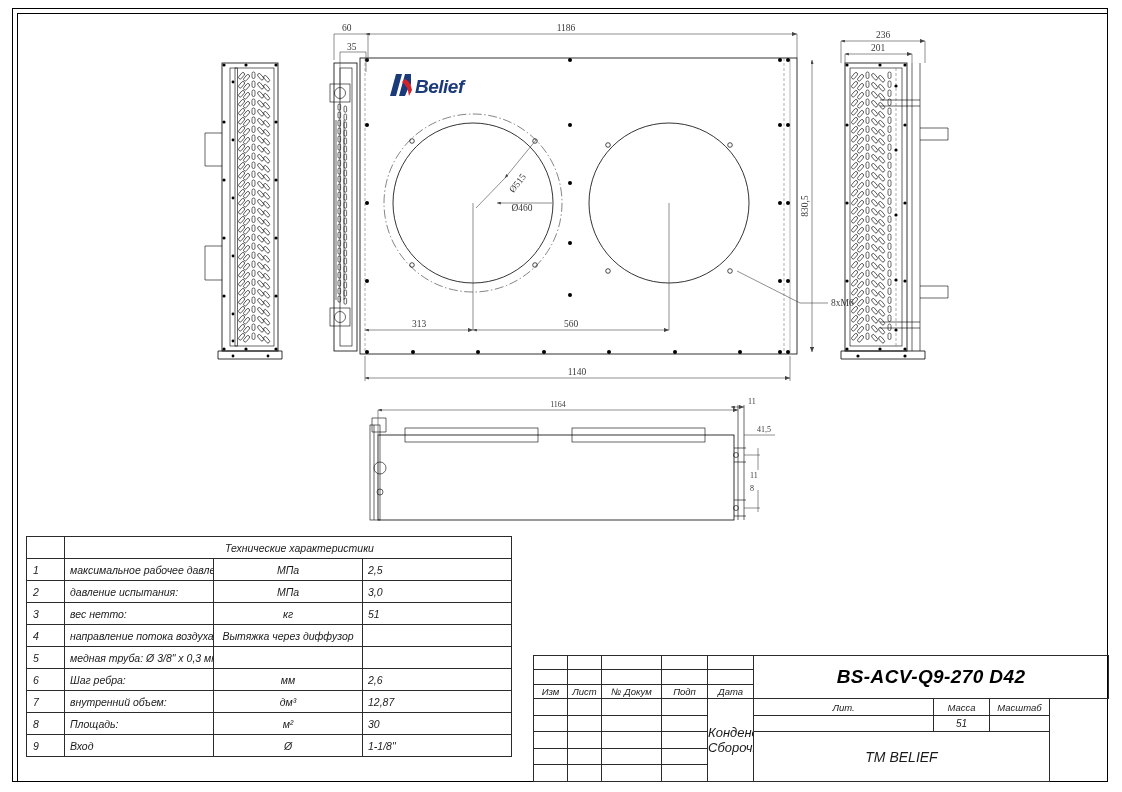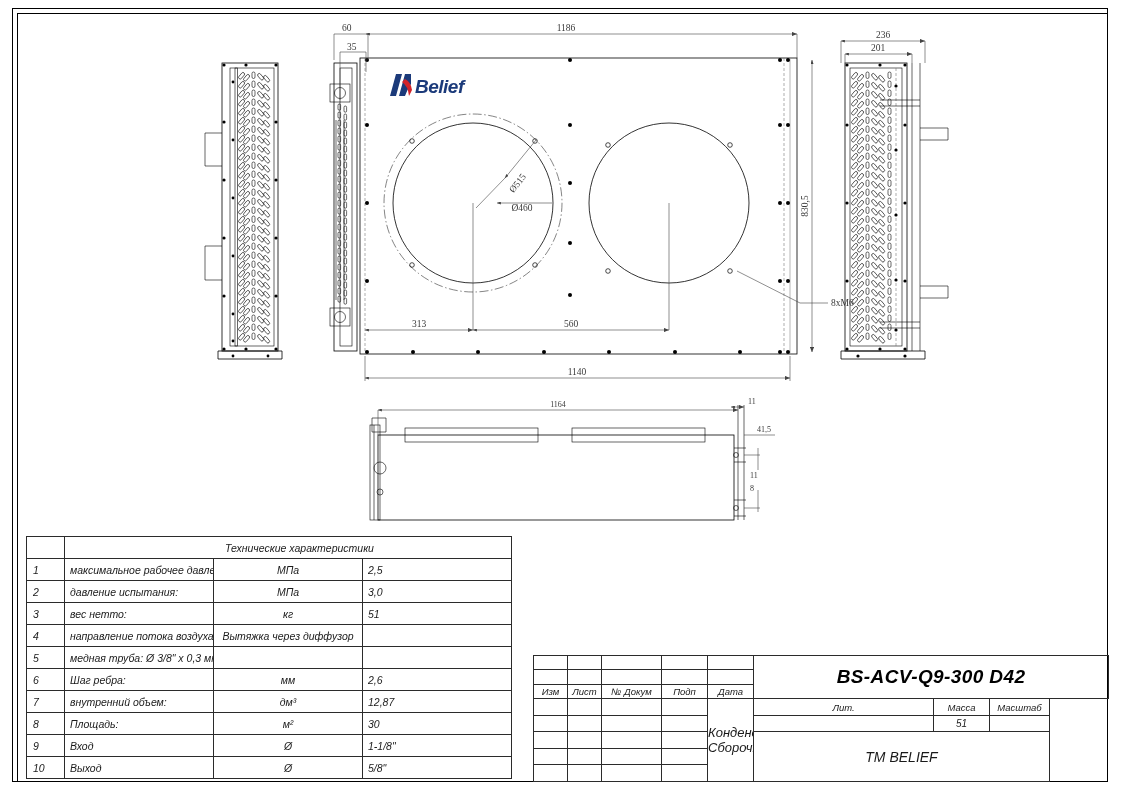--- a/index.html
+++ b/index.html
@@ -765,26 +765,20 @@
         <td class="nm">Площадь:</td>
         <td class="un">м²</td>
         <td class="vl">30</td>
       </tr>
       <tr>
         <td class="num">9</td>
         <td class="nm">Вход</td>
         <td class="un">Ø</td>
         <td class="vl">1-1/8"</td>
       </tr>
-      <tr>
-        <td class="num">10</td>
-        <td class="nm">Выход</td>
-        <td class="un">Ø</td>
-        <td class="vl">5/8"</td>
-      </tr>
     </tbody>
   </table>
 
   <div class="tb">
     <table>
       <colgroup>
         <col style="width:34px">
           <col style="width:34px">
           <col style="width:60px">
         <col style="width:46px">
@@ -795,21 +789,21 @@
           <col style="width:59px">
       </colgroup>
       <tbody>
 
         <tr style="height:14px">
           <td class="blank"></td>
           <td class="blank"></td>
           <td class="blank"></td>
           <td class="blank"></td>
           <td class="blank"></td>
-          <td class="code" rowspan="3" colspan="4">BS-ACV-Q9-300 D42</td>
+          <td class="code" rowspan="3" colspan="4">BS-ACV-Q9-270 D42</td>
         </tr>
         <tr style="height:14px">
           <td class="blank"></td>
           <td class="blank"></td>
           <td class="blank"></td>
           <td class="blank"></td>
           <td class="blank"></td>
         </tr>
 
         <tr style="height:14px">

